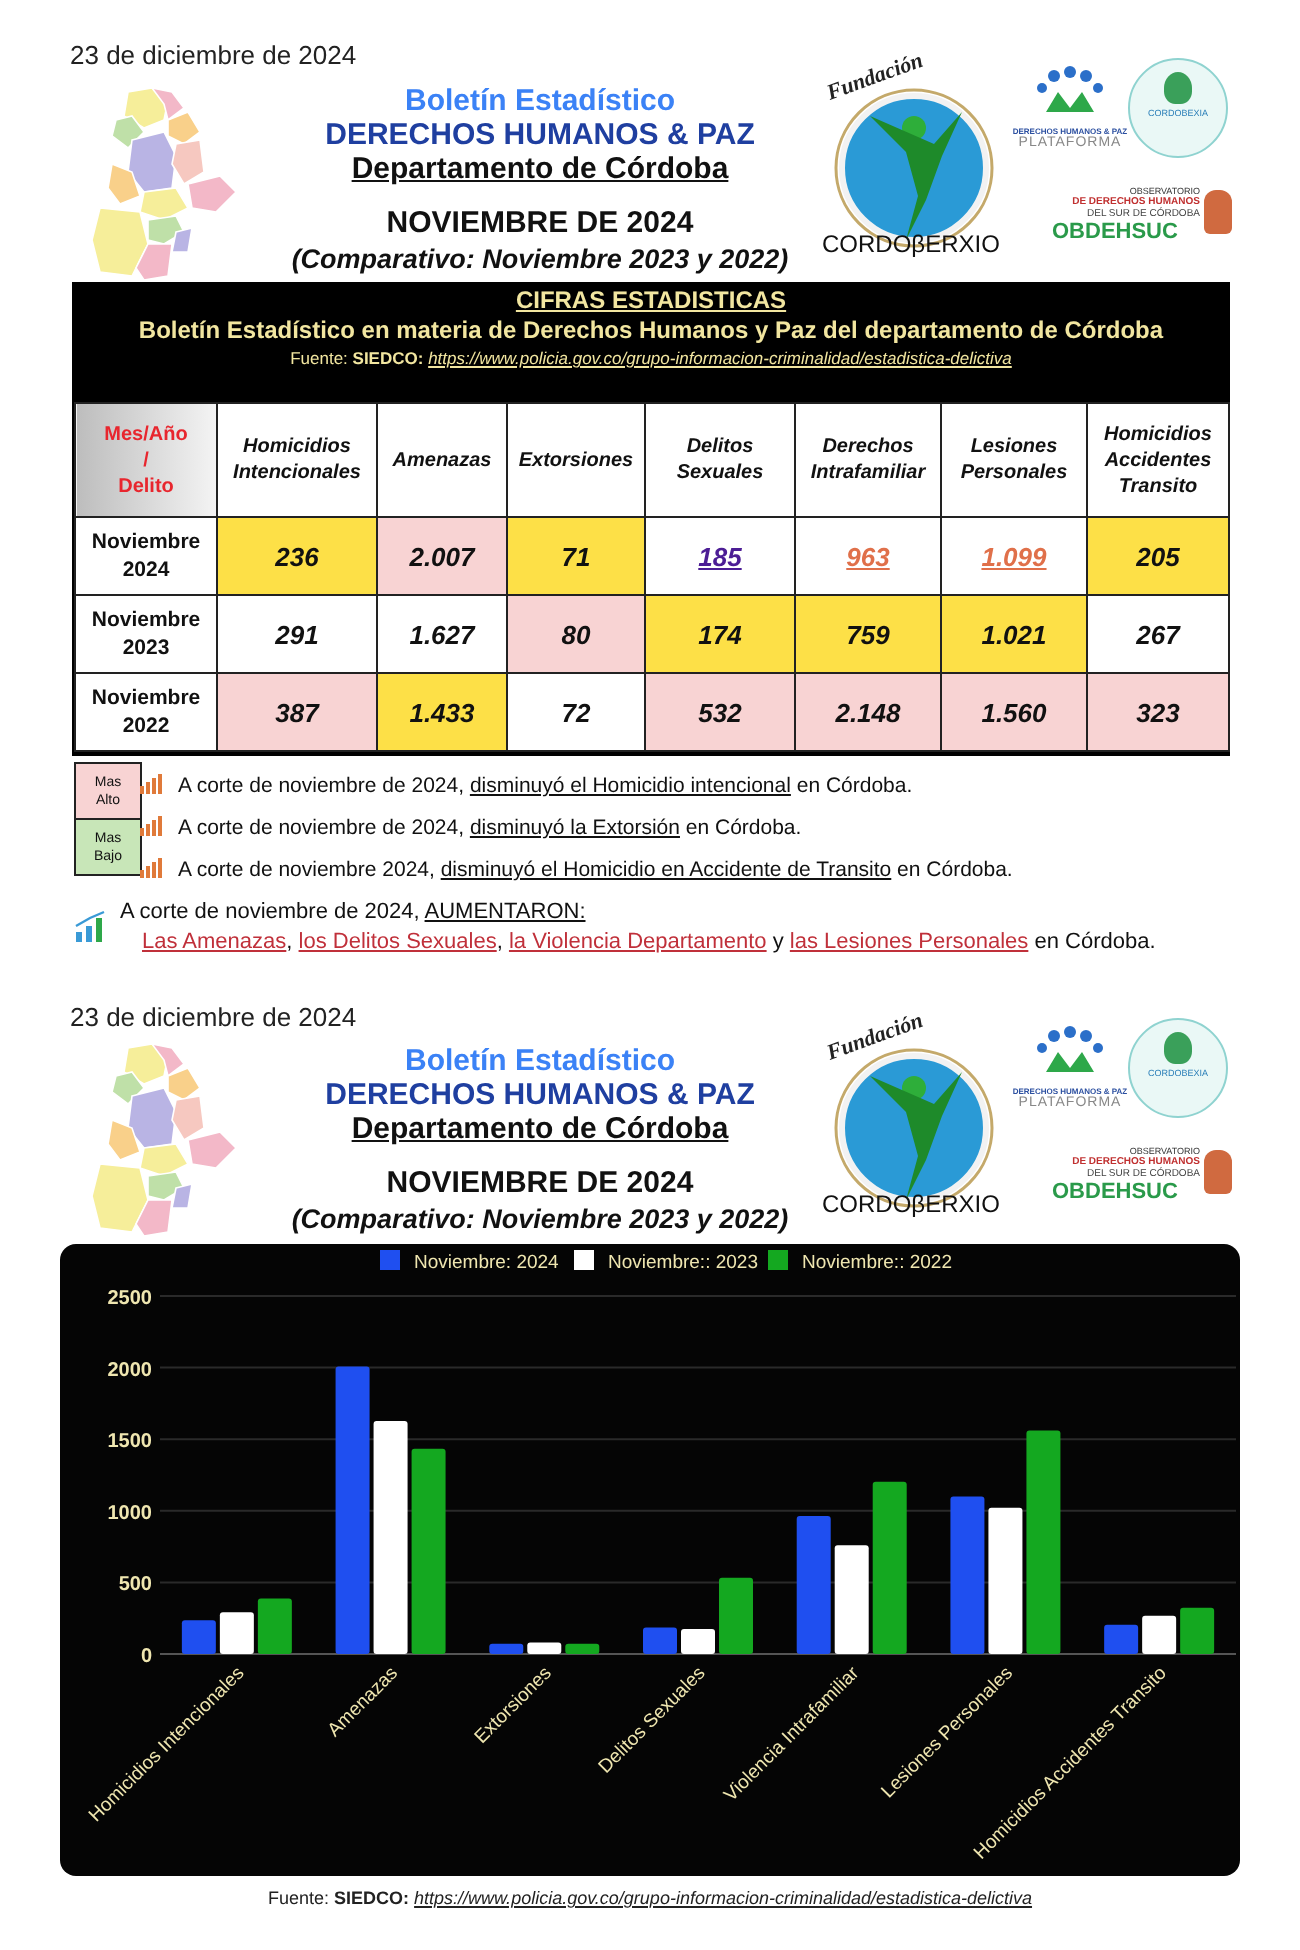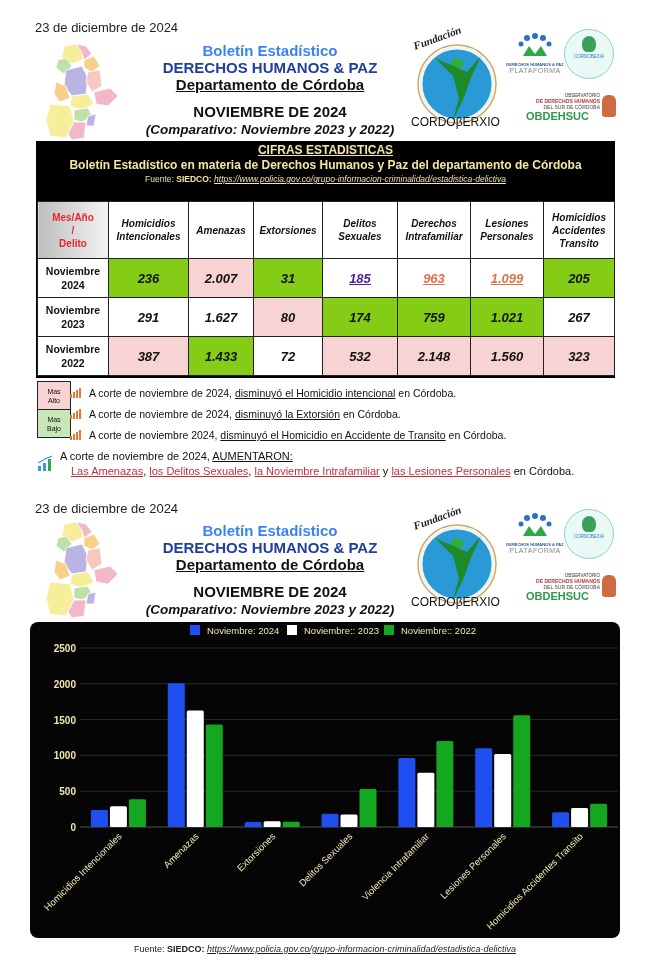--- a/index.html
+++ b/index.html
@@ -22,21 +22,21 @@
   .th3 { font-size:8px; font-weight:bold; font-style:italic; line-height:11px; }
   .th4 { font-size:8.5px; line-height:12px; }
   .th4 b { font-weight:bold; }
   .th4 a { color:#f2e6a0; font-style:italic; text-decoration:underline; }
   table.stats { position:absolute; left:37px; top:201px; border-collapse:collapse; table-layout:fixed; }
   table.stats td { border:1.5px solid #222; text-align:center; vertical-align:middle; padding:0; }
   table.stats .hcell { height:56px; font-size:10px; font-weight:bold; font-style:italic; line-height:13px; background:#fff; }
   table.stats .corner { background:linear-gradient(90deg,#bdbdbd,#f4f4f4); color:#e8262e; font-style:normal; }
   table.stats .rowlab { font-size:10.5px; font-weight:bold; line-height:14px; background:#fff; }
   table.stats .val { height:38px; font-size:13px; font-weight:bold; font-style:italic; }
-  .g { background:#84cc16;margin-left:21px; }
+  .g { background:#fde047;margin-left:21px; }
   .r { background:#f8d3d3; }
   .w { background:#ffffff; }
   .val.hl1 { color:#4c1d95; text-decoration:underline; }
   .val.hl2 { color:#e0704a; text-decoration:underline; }
   
   .legbox { left:37px; width:32px; height:27px; border:1px solid #222; font-size:7px; text-align:center; line-height:9px; display:flex; align-items:center; justify-content:center; }
   .note { left:70px; font-size:10.5px; line-height:14px; white-space:nowrap; }
   .note u { text-decoration:underline; }
   .mini-chart { display:inline-block; width:12px; height:11px; vertical-align:-1px; margin-right:7px; }
   .red-link { color:#c0303a; text-decoration:underline; }
@@ -134,21 +134,21 @@
     <td class="hcell"><span>Extorsiones</span></td>
     <td class="hcell"><span>Delitos</span><br><span>Sexuales</span></td>
     <td class="hcell"><span>Derechos</span><br><span>Intrafamiliar</span></td>
     <td class="hcell"><span>Lesiones</span><br><span>Personales</span></td>
     <td class="hcell"><span>Homicidios</span><br><span>Accidentes</span><br><span>Transito</span></td>
   </tr>
   <tr>
     <td class="rowlab"><span>Noviembre</span><br><span>2024</span></td>
     <td class="val g">236</td>
     <td class="val r">2.007</td>
-    <td class="val g">31</td>
+    <td class="val g">71</td>
     <td class="val w hl1">185</td>
     <td class="val w hl2">963</td>
     <td class="val w hl2">1.099</td>
     <td class="val g">205</td>
   </tr>
   <tr>
     <td class="rowlab"><span>Noviembre</span><br><span>2023</span></td>
     <td class="val w">291</td>
     <td class="val w">1.627</td>
     <td class="val r">80</td>
@@ -203,21 +203,21 @@
 </div>
 
 <svg class="abs" style="left:37px;top:455px;width:18px;height:17px;" viewBox="0 0 18 17">
   <rect x="1" y="11" width="3" height="5" fill="#3a9ad6"></rect>
     <rect x="6" y="8" width="3" height="8" fill="#3a9ad6"></rect>
     <rect x="11" y="4" width="3" height="12" fill="#2ea84a"></rect>
   <path d="M1 8 L8 4 L15 1" stroke="#3a9ad6" stroke-width="1.2" fill="none"></path>
 </svg>
 <div class="abs note" style="left:60px;top:449px;font-size:11px;"><span>A corte de noviembre de 2024, </span><u>AUMENTARON:</u></div>
 <div class="abs note" style="left:71px;top:464px;font-size:11px;">
-  <span class="red-link">Las Amenazas</span><span>, </span><span class="red-link">los Delitos Sexuales</span><span>, </span><span class="red-link">la Noviembre Intrafamiliar</span><span> y </span><span class="red-link">las Lesiones Personales</span><span> en Córdoba.</span>
+  <span class="red-link">Las Amenazas</span><span>, </span><span class="red-link">los Delitos Sexuales</span><span>, </span><span class="red-link">la Violencia Departamento</span><span> y </span><span class="red-link">las Lesiones Personales</span><span> en Córdoba.</span>
 </div>
 
 <div class="abs date" style="left:35px;top:501px;">23 de diciembre de 2024</div>
 
 <svg class="abs map" style="left:36px;top:520px;" viewBox="0 0 90 100">
   <path d="M28 4 L40 2 L48 8 L46 18 L36 22 L26 16 Z" fill="#f6ee9a" stroke="#fff" stroke-width="0.8"></path>
   <path d="M40 2 L50 4 L56 12 L48 18 L46 10 Z" fill="#f3b8c8" stroke="#fff" stroke-width="0.8"></path>
   <path d="M22 18 L30 16 L36 24 L28 32 L20 26 Z" fill="#bfe0a8" stroke="#fff" stroke-width="0.8"></path>
   <path d="M48 18 L58 14 L64 24 L56 30 L48 26 Z" fill="#f9d08a" stroke="#fff" stroke-width="0.8"></path>
   <path d="M30 28 L46 24 L52 36 L50 52 L36 54 L28 44 Z" fill="#b9b4e4" stroke="#fff" stroke-width="0.8"></path>

